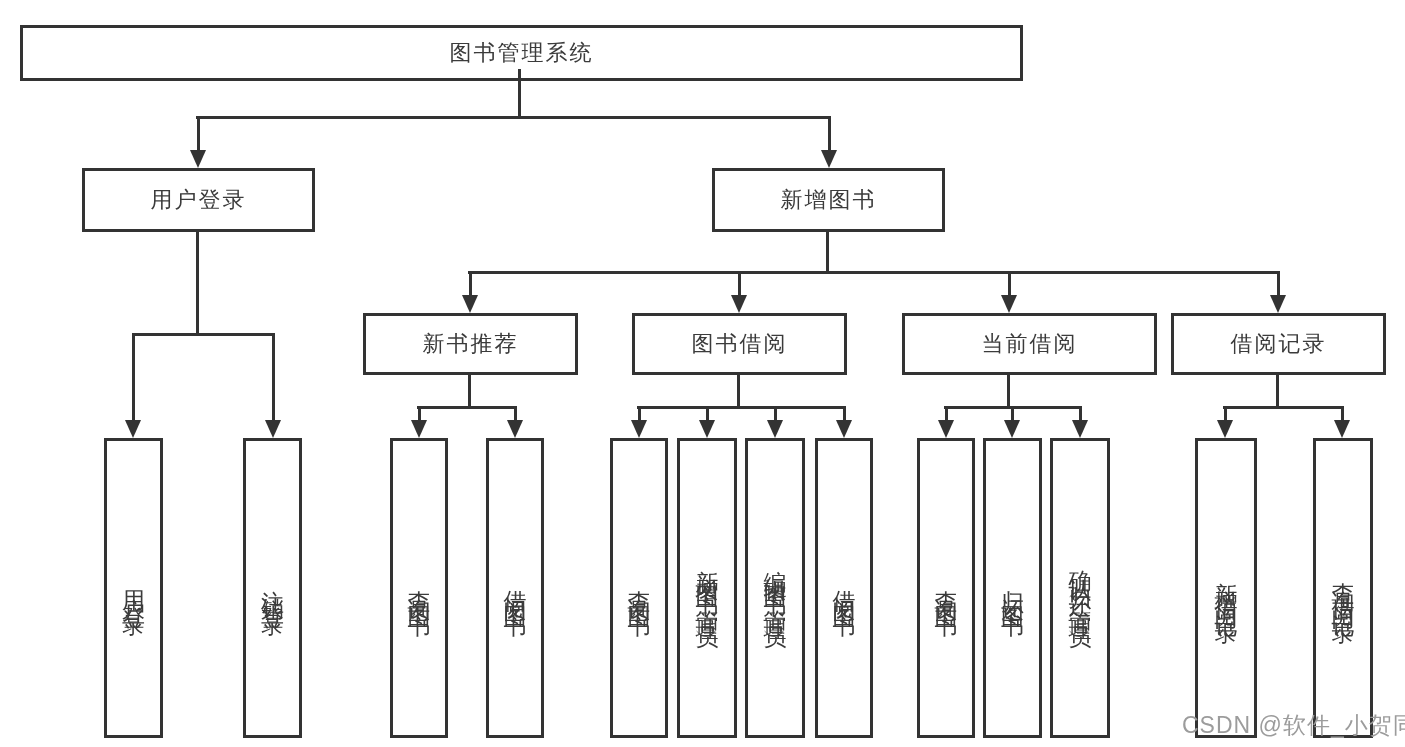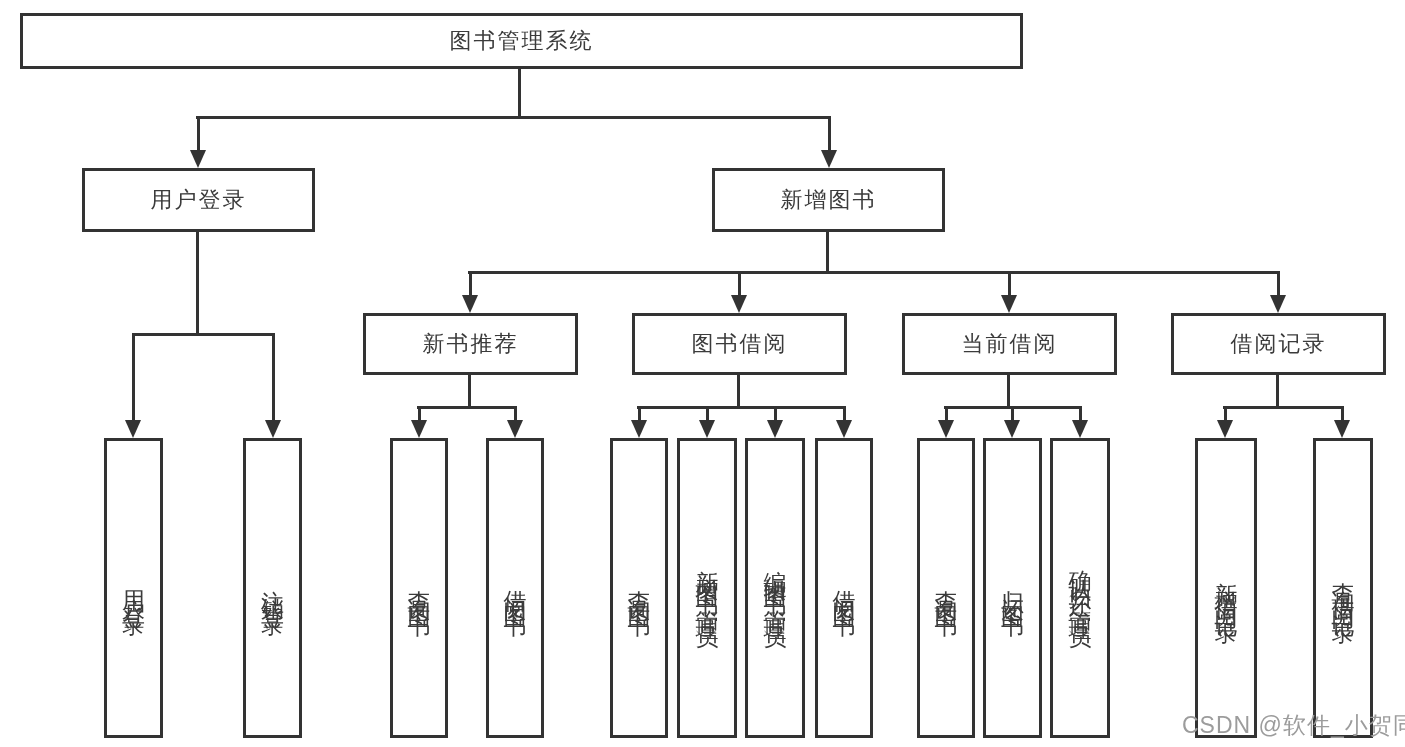--- a/index.html
+++ b/index.html
@@ -50,21 +50,21 @@
     font-size:23px;color:#9c9c9c;
     letter-spacing:1px;white-space:nowrap;
     z-index:5;
   }
 </style>
 </head>
 <body>
 
 <div class="canvas">
 
-  <div class="node" style="left:20px;top:13px;width:1003px;height:56px;">图书管理系统</div>
+  <div class="node" style="left:20px;top:25px;width:1003px;height:56px;">图书管理系统</div>
 
   <div class="vline" style="left:518px;top:69px;height:49px;"></div>
   <div class="hline" style="left:196px;top:116px;width:635px;"></div>
   <div class="arrow" style="left:190px;top:117px;height:51px;"></div>
   <div class="arrow" style="left:821px;top:117px;height:51px;"></div>
 
   <div class="node" style="left:82px;top:168px;width:233px;height:64px;">用户登录</div>
   <div class="node" style="left:712px;top:168px;width:233px;height:64px;">新增图书</div>
 
   <div class="vline" style="left:196px;top:232px;height:104px;"></div>
@@ -74,21 +74,21 @@
 
   <div class="vline" style="left:826px;top:232px;height:42px;"></div>
   <div class="hline" style="left:468px;top:271px;width:812px;"></div>
   <div class="arrow" style="left:462px;top:272px;height:41px;"></div>
   <div class="arrow" style="left:731px;top:272px;height:41px;"></div>
   <div class="arrow" style="left:1001px;top:272px;height:41px;"></div>
   <div class="arrow" style="left:1270px;top:272px;height:41px;"></div>
 
   <div class="node" style="left:632px;top:313px;width:215px;height:62px;">图书借阅</div>
   <div class="node" style="left:363px;top:313px;width:215px;height:62px;">新书推荐</div>
-  <div class="node" style="left:902px;top:313px;width:215px;height:62px;">当前借阅</div>
+  <div class="node" style="left:902px;top:313px;width:255px;height:62px;">当前借阅</div>
   <div class="node" style="left:1171px;top:313px;width:215px;height:62px;">借阅记录</div>
 
   <div class="vline" style="left:468px;top:375px;height:33px;"></div>
   <div class="hline" style="left:417px;top:406px;width:100px;"></div>
   <div class="arrow" style="left:411px;top:408px;height:30px;"></div>
   <div class="arrow" style="left:507px;top:408px;height:30px;"></div>
 
   <div class="vline" style="left:737px;top:375px;height:33px;"></div>
   <div class="hline" style="left:637px;top:406px;width:209px;"></div>
   <div class="arrow" style="left:631px;top:408px;height:30px;"></div>

